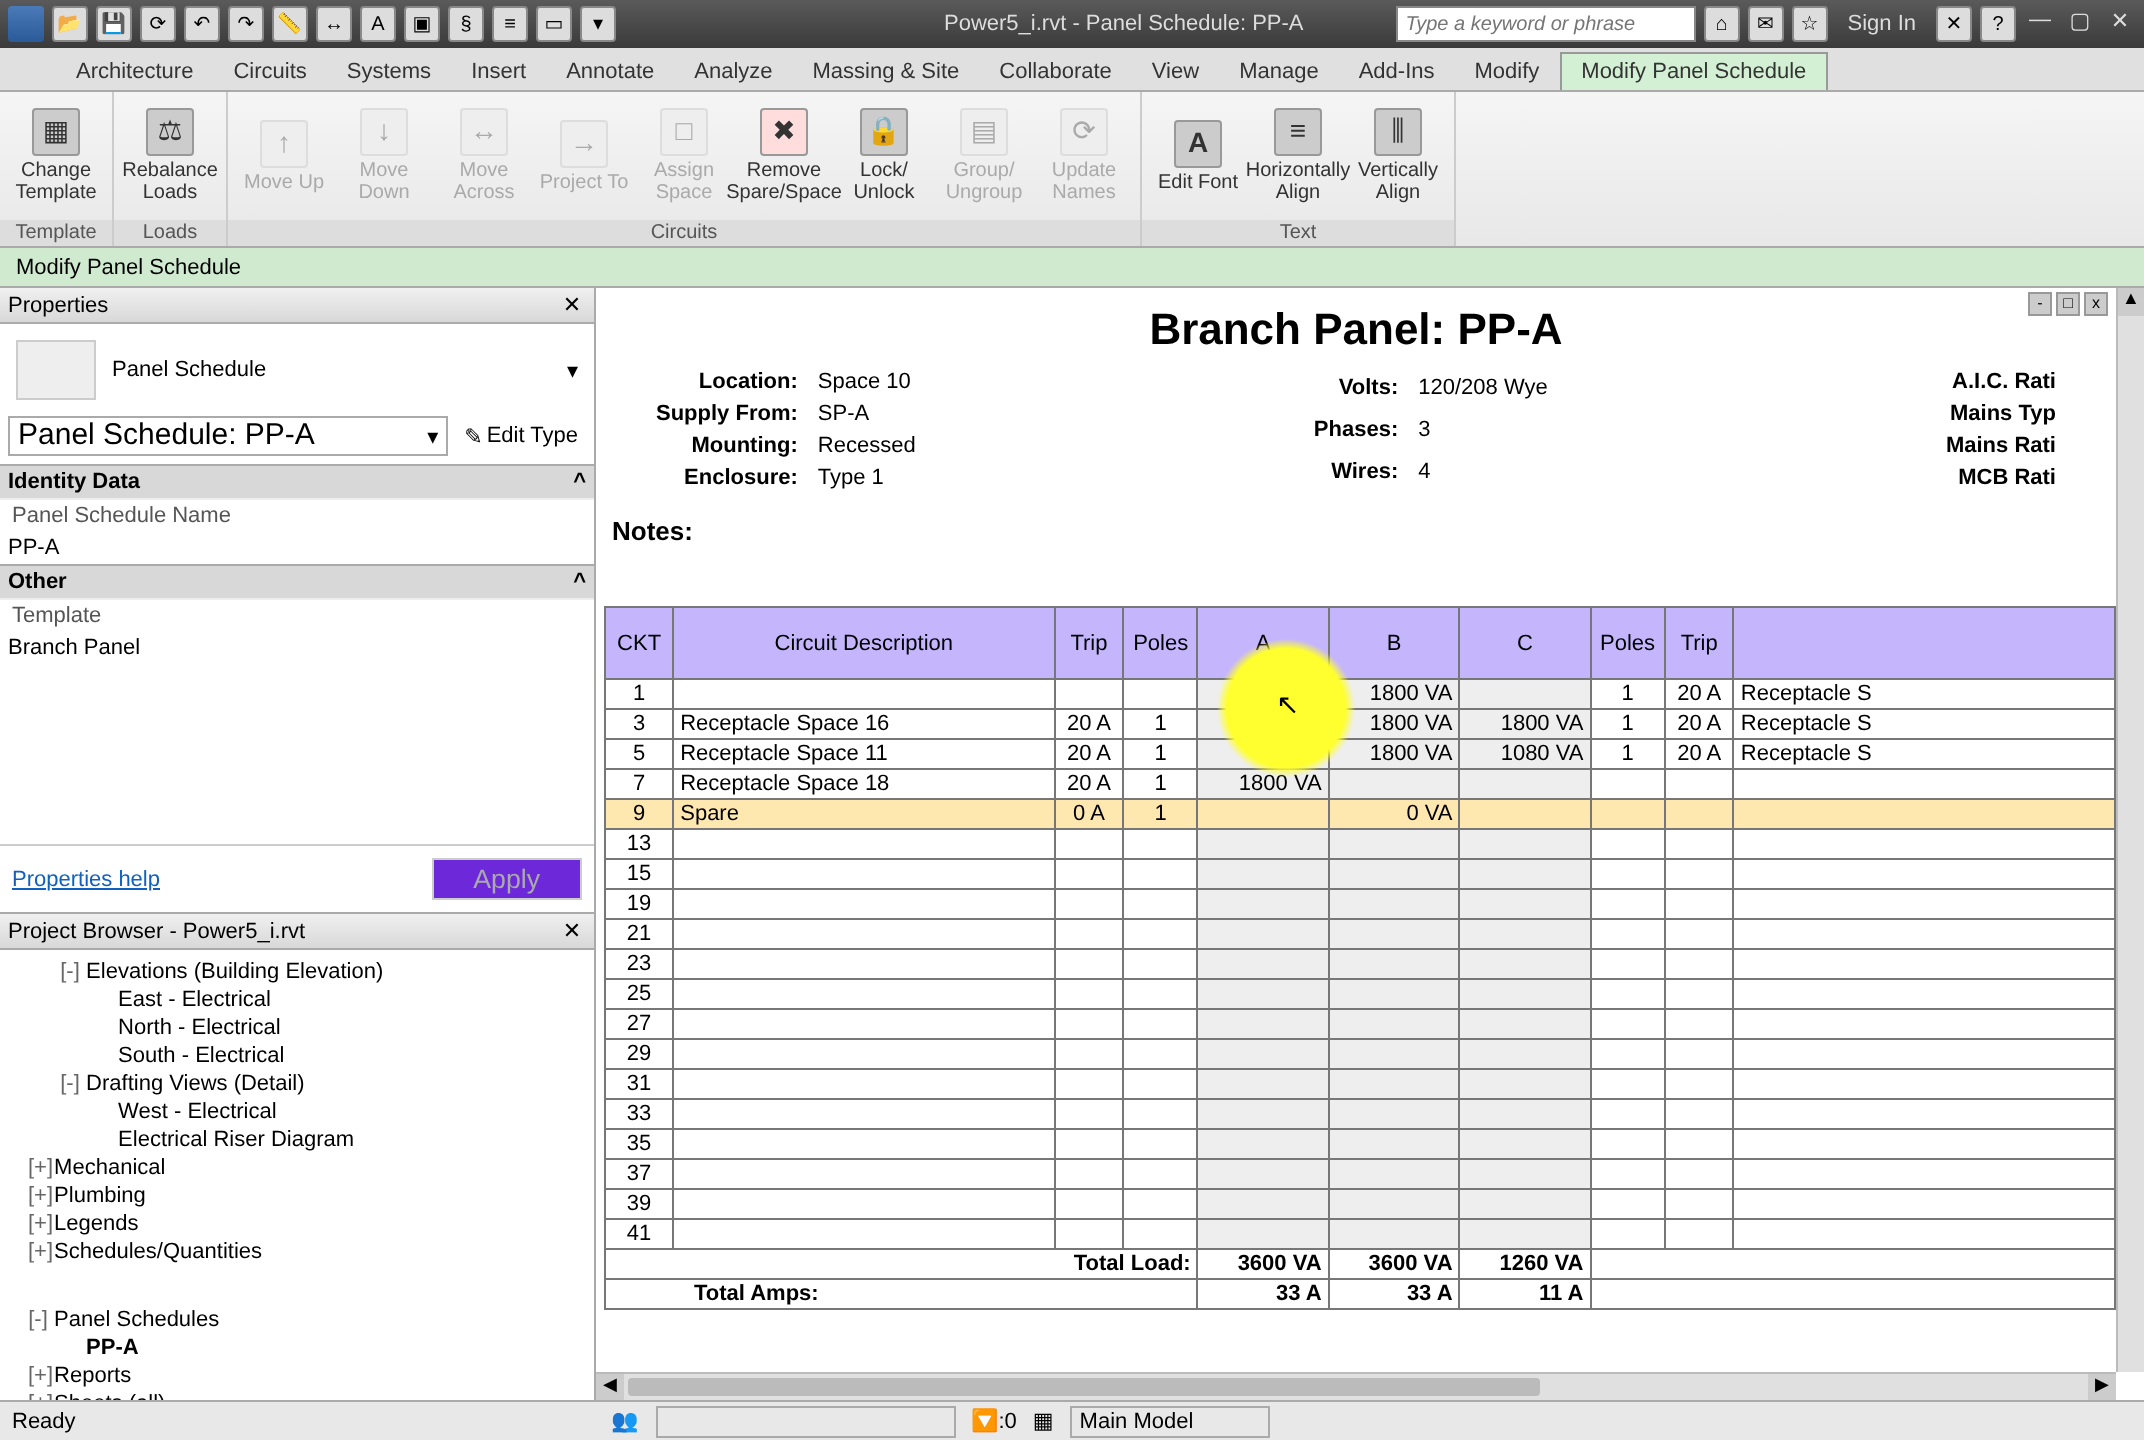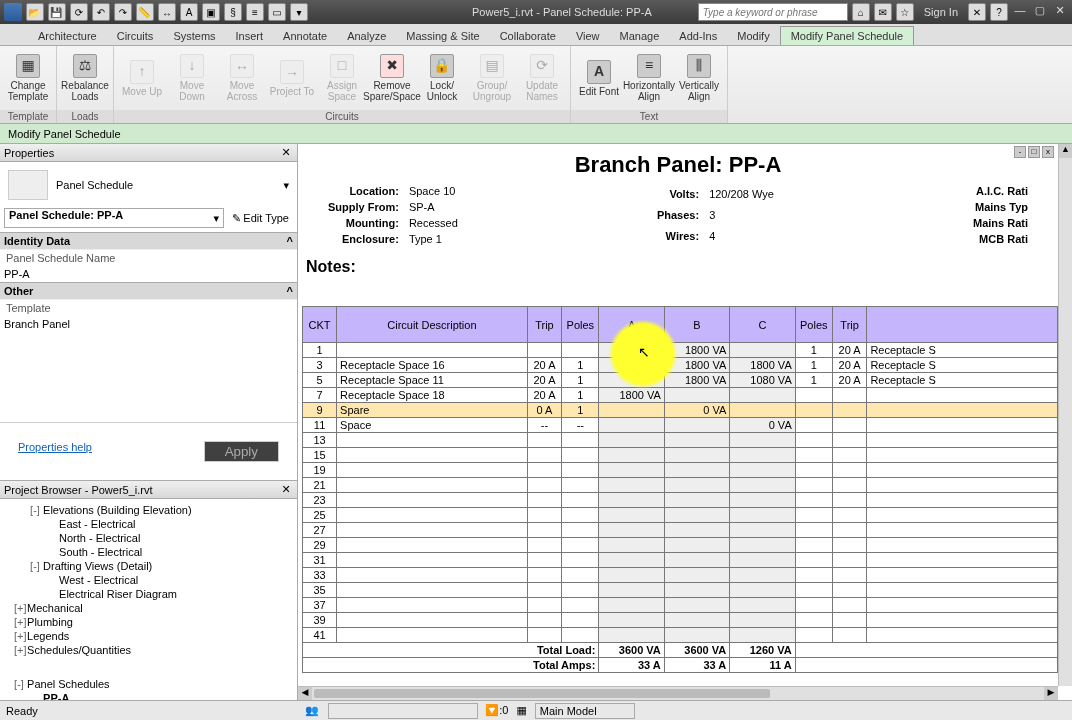--- a/index.html
+++ b/index.html
@@ -39,48 +39,48 @@
 .content { flex:1; position:relative; overflow:hidden; background:#fff; }
 
 
 .palette-header { height:18px; background: linear-gradient(#f0f0f0,#d8d8d8); border-bottom:1px solid #aaa; display:flex; align-items:center; padding:0 4px; font-size:11px; }
 .palette-header .close { margin-left:auto; width:14px; text-align:center; cursor:pointer; }
 .prop-body { background:#fff; border-bottom:1px solid #aaa; }
 .type-row { display:flex; align-items:center; padding:8px; gap:8px; }
 .type-icon { width:40px; height:30px; background:#eee; border:1px solid #ccc; }
 .type-sel { flex:1; font-size:11px; }
 .type-combo { display:flex; align-items:center; border:1px solid #aaa; height:20px; }
-.type-combo select, .type-combo .combo { flex:1; border:none; font-size:11px; padding:0 4px; height:18px;font-weight:bold; }
+.type-combo select, .type-combo .combo { flex:1; border:none; font-size:15px; padding:0 4px; height:18px; }
 .edit-type { display:flex; align-items:center; gap:2px; padding:0 4px; font-size:11px; cursor:pointer; }
 .prop-grid .group-hdr { background:#d8d8d8; font-weight:bold; padding:2px 4px; font-size:11px; border-top:1px solid #aaa; display:flex; }
 .prop-grid .group-hdr .collapse { margin-left:auto; }
 .prop-grid .row { display:flex; border-top:1px solid #eee;flex-direction:column; }
 .prop-grid .row .k { width:140px; padding:2px 6px; color:#555; }
 .prop-grid .row .v { flex:1; padding:2px 4px; }
 .prop-grid .row .v input { width:100%; border:none; font-size:11px; }
-.prop-footer { display:flex; padding:18px; gap:24px; align-items:flex-start; border-top:1px solid #ccc; }
+.prop-footer { display:flex; padding:6px; gap:24px; align-items:center; border-top:1px solid #ccc; }
 .prop-footer .help { color:#1060c0; text-decoration:underline; cursor:pointer; }
-.prop-footer .apply { margin-left:auto; padding:2px 20px; color:#aaa; border:1px solid #ccc; background:#404040; }
+.prop-footer .apply { margin-left:auto; padding:2px 20px; color:#aaa; border:1px solid #ccc; background:#6d28d9; }
 
 
 .browser { flex:1; overflow:auto; background:#fff; }
 .tree { padding:4px 2px; font-size:11px; }
 .tree .node { padding:1px 0; white-space:nowrap; }
 .tree .exp { display:inline-block; width:10px; text-align:center; color:#666; }
 .tree .node.sel { font-weight:bold; }
 
 
 .content .scrollpane { position:absolute; inset:0 14px 14px 0; overflow:auto; }
 .highlight { position:absolute; left:310px; top:175px; width:70px; height:70px; background: radial-gradient(circle, #ffff30 0%, #ffff30 60%, rgba(255,255,48,0) 70%); border-radius:50%; pointer-events:none; z-index:5; }
 .cursor { position:absolute; left:340px; top:200px; z-index:6; font-size:14px; pointer-events:none; }
 .panel-title { font-size:22px; font-weight:bold; text-align:center; padding:8px 0 4px; }
 .panel-info { display:flex; justify-content:space-between; padding:0 24px 8px; font-size:11px; }
 .panel-info td.k { text-align:right; font-weight:bold; padding:1px 4px; }
 .panel-info td.v { text-align:left; padding:1px 4px; }
-.notes { padding:2px 8px; font-weight:bold; font-size:16px; }
+.notes { padding:2px 8px; font-weight:bold; font-size:13px; }
 .ps-table { border-collapse:collapse; margin:4px 0 0 4px; font-size:11px; }
 .ps-table th, .ps-table td { border:1px solid #777; padding:1px 3px; height:14px; }
 .ps-table th { background:#c4b5fd; font-weight:normal; text-align:center; height:36px; }
 .ps-table td.ckt { text-align:center; width:36px; }
 .ps-table td.desc { width:238px; }
 .ps-table td.trip { width:38px; text-align:center; }
 .ps-table td.poles { width:38px; text-align:center; }
 .ps-table td.ph { width:78px; text-align:right; background:#eee; }
 .ps-table td.ph.light { background:#fff; }
 .ps-table tr.sel td { background:#ffe8b0; }
@@ -442,32 +442,20 @@
               <td class="trip">0 A</td>
               <td class="poles">1</td>
               <td class="ph"></td>
               <td class="ph">0 VA</td>
               <td class="ph"></td>
               <td class="poles"></td>
               <td class="trip"></td>
               <td class="desc"></td>
             </tr>
             <tr>
-              <td class="ckt">11</td>
-              <td class="desc">Space</td>
-              <td class="trip">--</td>
-              <td class="poles">--</td>
-              <td class="ph"></td>
-              <td class="ph"></td>
-              <td class="ph">0 VA</td>
-              <td class="poles"></td>
-              <td class="trip"></td>
-              <td class="desc"></td>
-            </tr>
-            <tr>
               <td class="ckt">13</td>
               <td class="desc"></td>
               <td class="trip"></td>
               <td class="poles"></td>
               <td class="ph"></td>
               <td class="ph"></td>
               <td class="ph"></td>
               <td class="poles"></td>
               <td class="trip"></td>
               <td class="desc"></td>
@@ -631,21 +619,21 @@
           </tbody>
         <tbody>
           <tr class="totals">
             <td colspan="4" style="text-align:right;">Total Load:</td>
             <td class="ph light">3600 VA</td>
             <td class="ph light">3600 VA</td>
             <td class="ph light">1260 VA</td>
             <td colspan="3"></td>
           </tr>
           <tr class="totals">
-            <td colspan="4" style="text-align:right;padding-left:44px;">Total Amps:</td>
+            <td colspan="4" style="text-align:left;padding-left:44px;">Total Amps:</td>
             <td class="ph light">33 A</td>
             <td class="ph light">33 A</td>
             <td class="ph light">11 A</td>
             <td colspan="3"></td>
           </tr>
         </tbody>
       </table>
     </div>
     <div class="vsb">
         <div class="arrow">▲</div>

